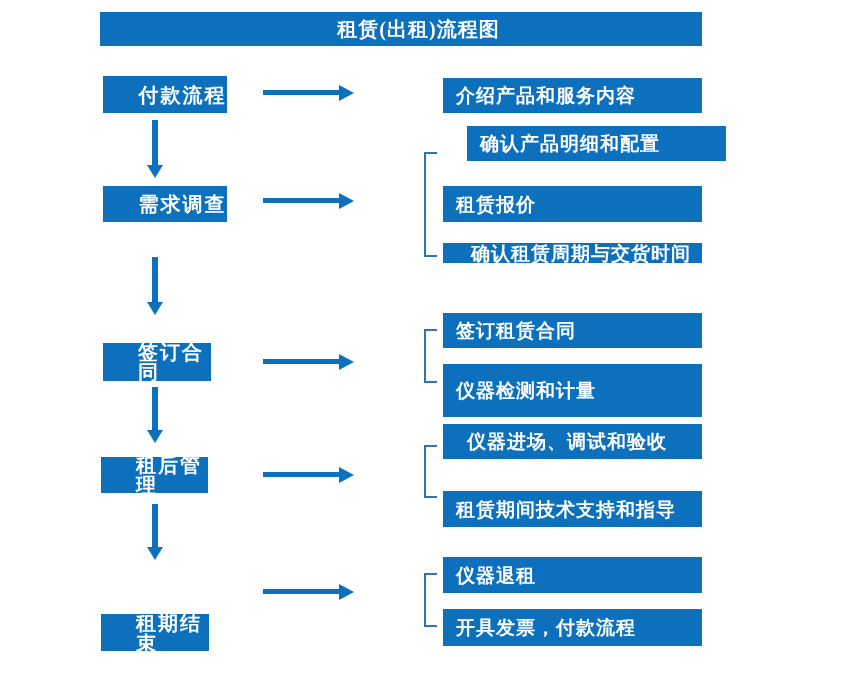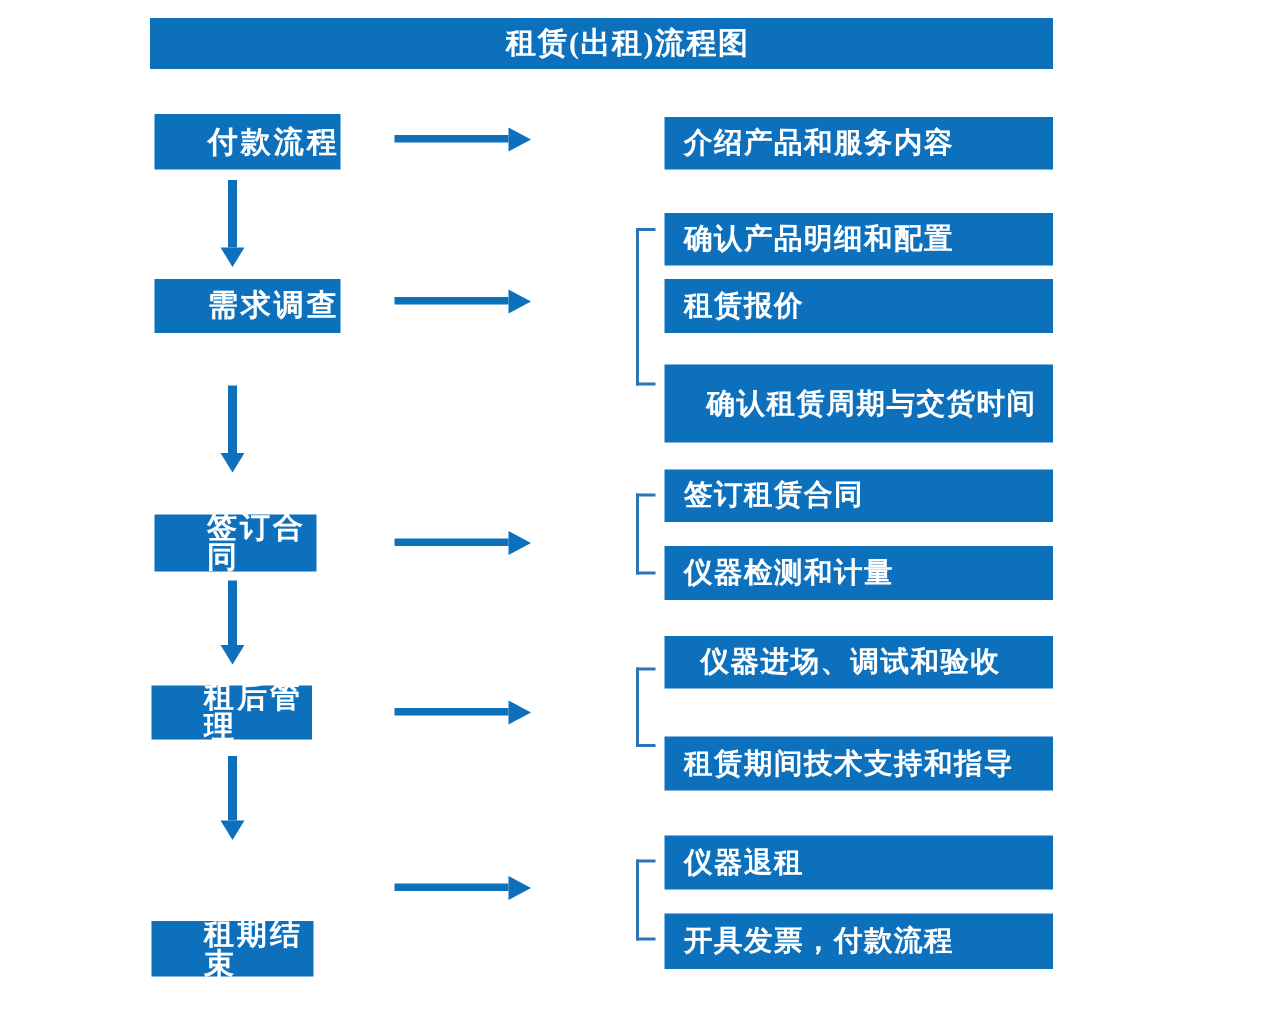--- a/index.html
+++ b/index.html
@@ -109,24 +109,24 @@
 <div class="h-arrow" style="top:472px;"></div>
 <div class="h-arrow" style="top:589px;"></div>
 
 <div class="bracket" style="top:152px;height:105px;"></div>
 <div class="bracket" style="top:329px;height:54px;"></div>
 <div class="bracket" style="top:445px;height:53px;"></div>
 <div class="bracket" style="top:573px;height:54px;"></div>
 
 <div class="box detail-box" style="top:78px;height:35px;">介绍产品和服务内容</div>
 
-<div class="box detail-box" style="top:142px;height:35px;">确认产品明细和配置</div>
+<div class="box detail-box" style="top:126px;height:35px;margin-left:24px;">确认产品明细和配置</div>
 <div class="box detail-box" style="top:186px;height:36px;text-align:center;">租赁报价</div>
-<div class="box detail-box" style="top:243px;height:52px;padding-left:28px;">确认租赁周期与交货时间</div>
+<div class="box detail-box" style="top:243px;height:20px;padding-left:28px;">确认租赁周期与交货时间</div>
 
 <div class="box detail-box" style="top:313px;height:35px;">签订租赁合同</div>
-<div class="box detail-box" style="top:364px;height:36px;">仪器检测和计量</div>
+<div class="box detail-box" style="top:364px;height:53px;">仪器检测和计量</div>
 
 <div class="box detail-box" style="top:424px;height:35px;padding-left:24px;">仪器进场、调试和验收</div>
 <div class="box detail-box" style="top:491px;height:36px;padding-left:13px;">租赁期间技术支持和指导</div>
 
 <div class="box detail-box" style="top:557px;height:36px;">仪器退租</div>
 <div class="box detail-box" style="top:609px;height:37px;">开具发票，付款流程</div>
 
 </body></html>

